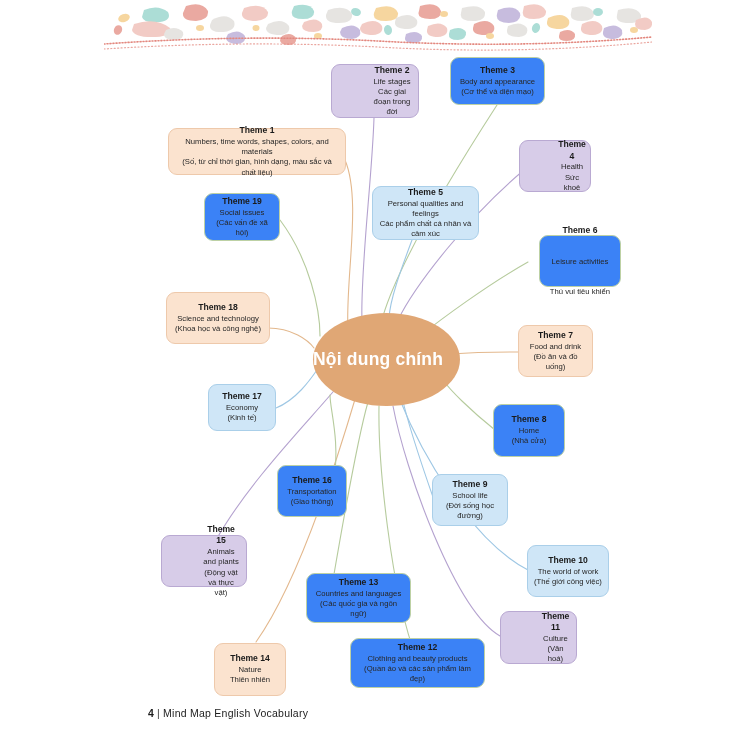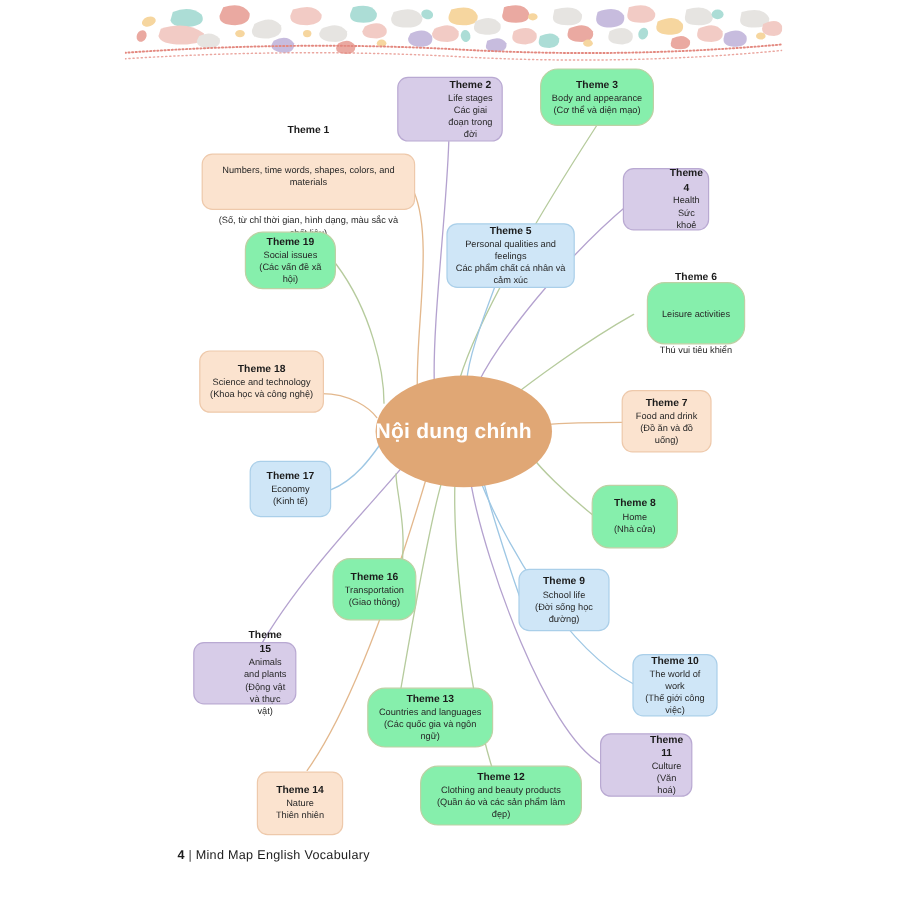--- a/index.html
+++ b/index.html
@@ -87,21 +87,21 @@
     font-size: 7.7px;
     color: #262626;
   }
   .theme-box .t-vi {
     font-size: 7.7px;
     color: #262626;
   }
 
   
   .c-purple { background: #d7cce8; border-color: #b9a9d2; padding-left: 40px; }
-  .c-green  { background: #86efac; border-color: #bdd1a4; border-radius: 15px; }
+  .c-green  { background: #3b82f6; border-color: #bdd1a4; }
   .c-peach  { background: #fbe3cf; border-color: #eec9ab; }
   .c-blue   { background: #cfe6f7; border-color: #aacfe9; }
 
   
   #footer {
     position: absolute;
     left: 148px;
     top: 707px;
     font-size: 10.5px;
     color: #1c1c1c;
@@ -214,21 +214,21 @@
       <path d="M268 328 C 292 328, 308 340, 314 348" stroke="#e3b88d"></path>
 
       <path d="M280 220 C 310 260, 320 310, 320 336" stroke="#b6cb9d"></path>
     </g>
   </svg>
 
   <div id="center-node">
     <span class="center-label">Nội dung chính</span>
   </div>
 
-  <div class="theme-box c-peach" style="left:168px; top:128px; width:178px; height:47px;gap:22px;">
+  <div class="theme-box c-peach" style="left:168px; top:128px; width:178px; height:47px;">
     <div class="t-title">Theme 1</div>
     <div class="t-en">Numbers, time words, shapes, colors, and materials</div>
     <div class="t-vi">(Số, từ chỉ thời gian, hình dạng, màu sắc và chất liệu)</div>
   </div>
 
   <div class="theme-box c-purple" style="left:331px; top:64px; width:88px; height:54px;">
     <div class="t-title">Theme 2</div>
     <div class="t-en">Life stages</div>
     <div class="t-vi">Các giai đoạn trong đời</div>
   </div>
@@ -268,21 +268,21 @@
     <div class="t-en">Home</div>
     <div class="t-vi">(Nhà cửa)</div>
   </div>
 
   <div class="theme-box c-blue" style="left:432px; top:474px; width:76px; height:52px;">
     <div class="t-title">Theme 9</div>
     <div class="t-en">School life</div>
     <div class="t-vi">(Đời sống học đường)</div>
   </div>
 
-  <div class="theme-box c-blue" style="left:527px; top:545px; width:71px; height:52px;">
+  <div class="theme-box c-blue" style="left:527px; top:545px; width:82px; height:52px;">
     <div class="t-title">Theme 10</div>
     <div class="t-en">The world of work</div>
     <div class="t-vi">(Thế giới công việc)</div>
   </div>
 
   <div class="theme-box c-purple" style="left:500px; top:611px; width:77px; height:53px;">
     <div class="t-title">Theme 11</div>
     <div class="t-en">Culture</div>
     <div class="t-vi">(Văn hoá)</div>
   </div>

